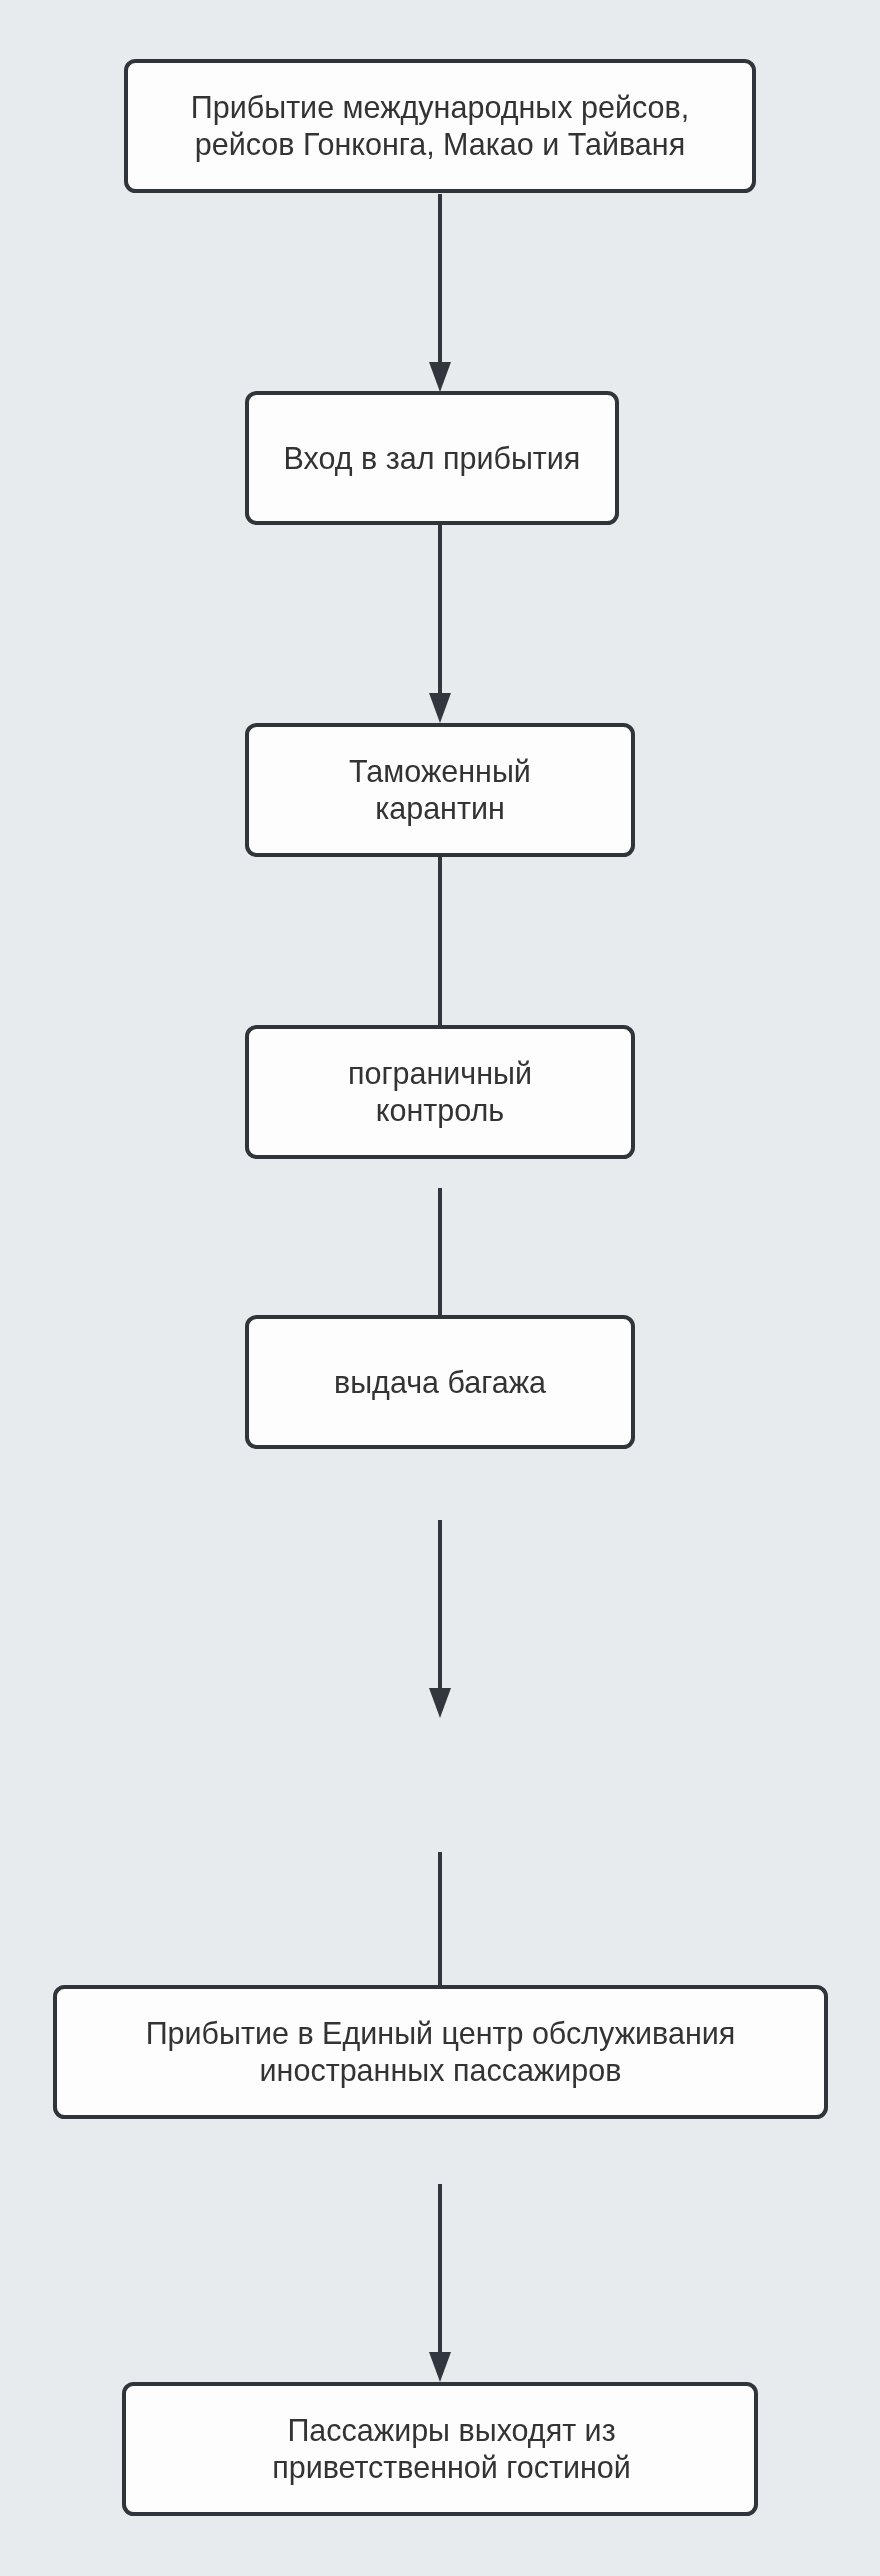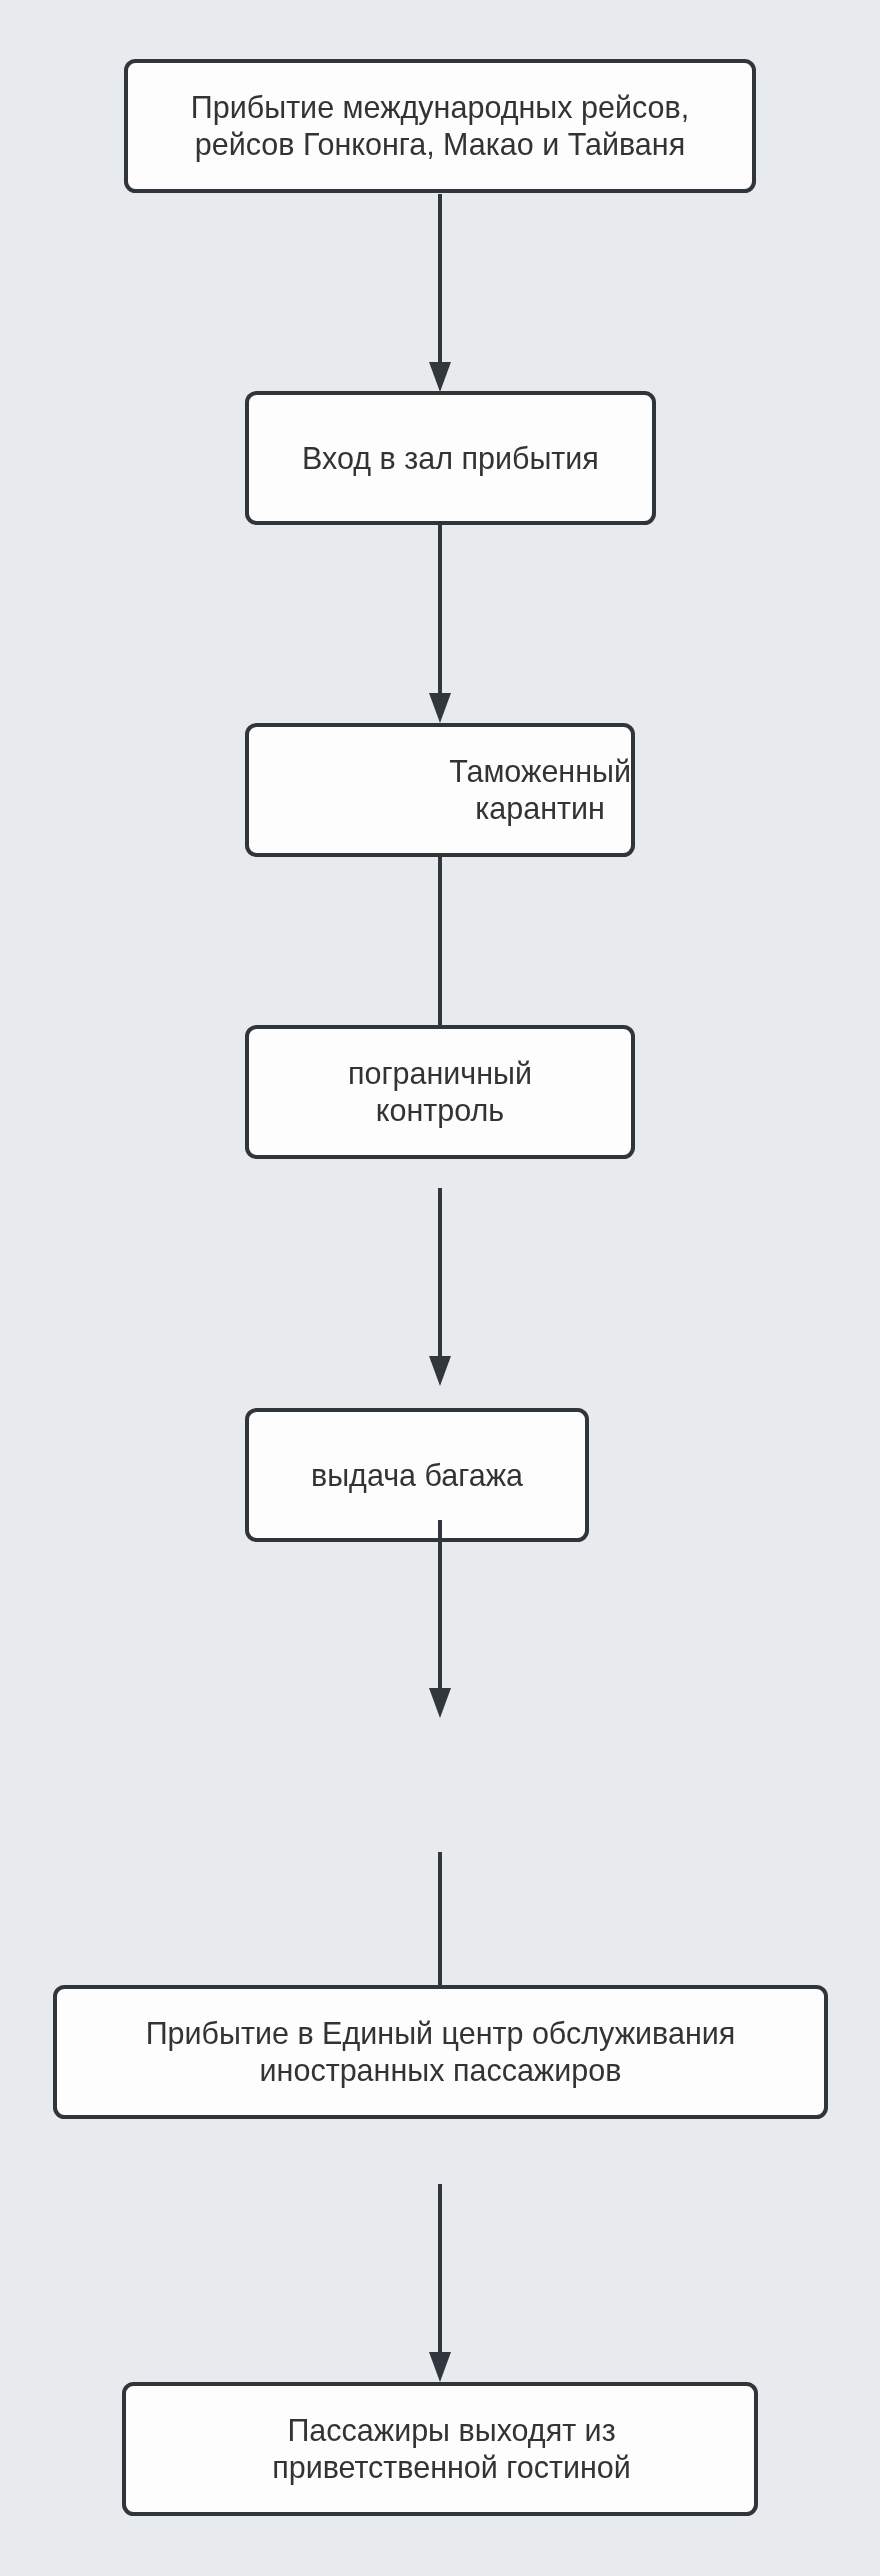--- a/index.html
+++ b/index.html
@@ -31,24 +31,24 @@
     display: flex;
     align-items: center;
     justify-content: center;
     text-align: center;
     color: var(--text);
     font-size: 30.5px;
     line-height: 37px;
     white-space: pre-line;
   }
   .n1 { left: 124px; top: 59px;   width: 632px; }
-  .n2 { left: 245px; top: 391px;  width: 411px; }
-  .n3 { left: 245px; top: 723px;  width: 390px; justify-content: flex-end; }
+  .n2 { left: 245px; top: 391px;  width: 374px; }
+  .n3 { left: 245px; top: 723px;  width: 390px; }
   .n4 { left: 245px; top: 1025px; width: 390px; }
-  .n5 { left: 245px; top: 1408px; width: 344px; }
+  .n5 { left: 245px; top: 1315px; width: 390px; }
   .n6 { left: 154px; top: 1718px; width: 571px; }
   .n7 { left: 53px;  top: 1985px; width: 775px; }
   .n8 { left: 122px; top: 2382px; width: 636px; padding-left: 23px; }
 
   .connector {
     position: absolute;
     left: 429px;
     width: 23px;
     height: 198px;
   }

